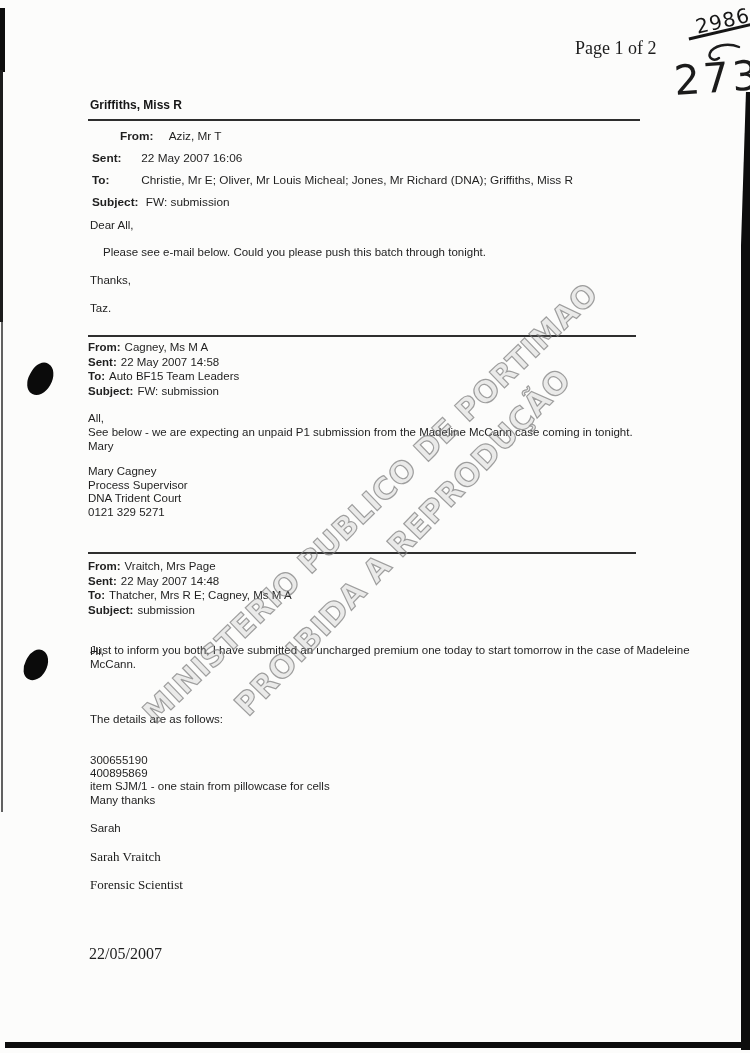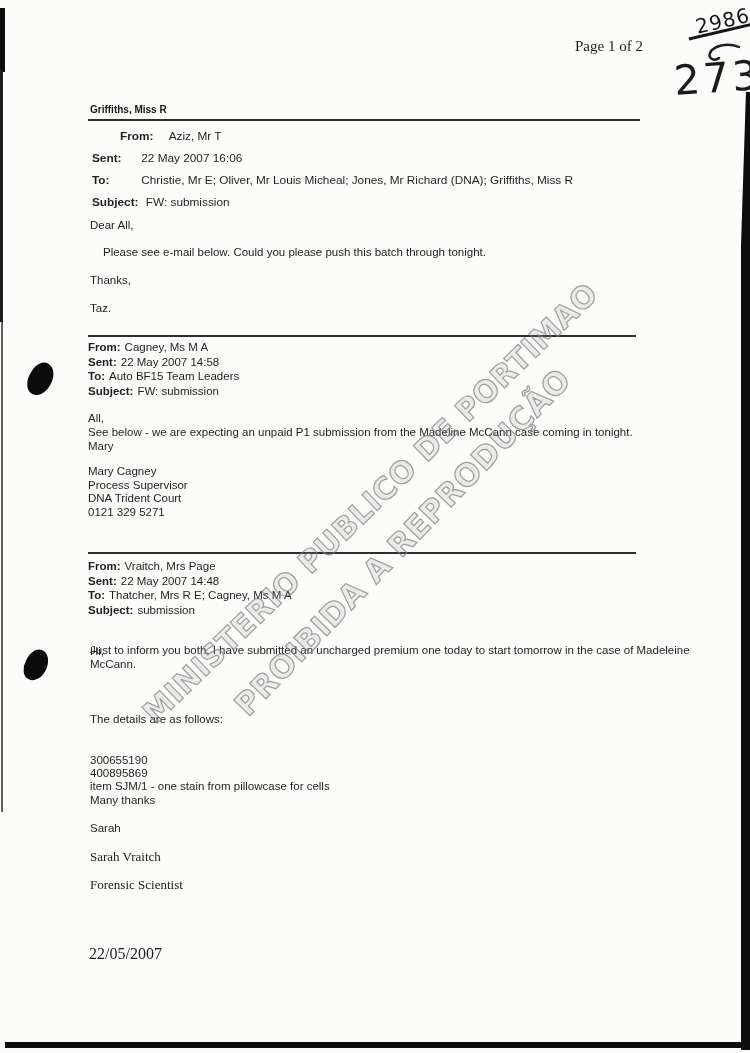--- a/index.html
+++ b/index.html
@@ -4,37 +4,37 @@
 <style>
   html,body { margin:0; padding:0; background:#e8e8e6; }
   .page {
     position:relative; width:750px; height:1053px; margin:0 auto;
     background:#fcfcfb; overflow:hidden;
     font-family:"Liberation Sans", sans-serif; color:#1f1f1f;
   }
   .abs { position:absolute; }
 
   
-  .page-label { left:575px; top:38px; font-family:"Liberation Serif", serif; font-size:15px; color:#1c1c1c; }
+  .page-label { left:575px; top:38px; font-family:"Liberation Serif", serif; font-size:18px; color:#1c1c1c; }
 
   
   .hand-crossed {
     left:696px; top:15px; font-size:20px; font-weight:500; letter-spacing:1px;
     color:#161616; transform:rotate(-13deg); transform-origin:0 50%;
     font-family:"DejaVu Sans", sans-serif;
   }
   .strike-line { left:688px; top:30px; width:66px; height:2.5px; background:#161616; transform:rotate(-13deg); }
   .squiggle { left:705px; top:42px; }
   .hand-number {
     left:674px; top:54px; font-size:41px; font-weight:400; letter-spacing:3px;
     color:#1b1b1b; transform:rotate(-4deg); font-family:"DejaVu Sans", sans-serif;
   }
 
   
-  .recipient { left:90px; top:104px; font-size:10px; font-weight:bold; color:#161616; }
+  .recipient { left:90px; top:98px; font-size:12px; font-weight:bold; color:#161616; }
   .rule { height:1.6px; background:#2e2e2e; }
   .rule1 { left:88px; top:119px; width:552px; }
   .rule2 { left:88px; top:335px; width:548px; }
   .rule3 { left:88px; top:552px; width:548px; }
 
   
   .e1row { left:92px; font-size:11.8px; white-space:nowrap; }
   .e1row .lbl { display:inline-block; width:46px; font-weight:bold; }
   .e1row .lbl-subject { font-weight:bold; margin-right:4px; }
 

